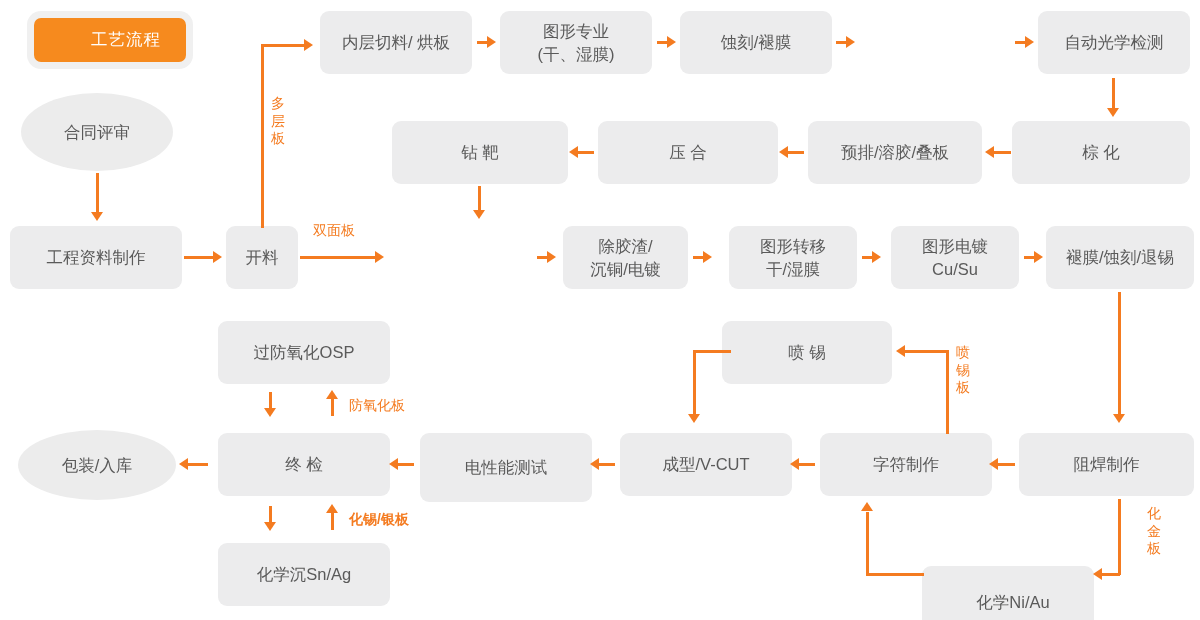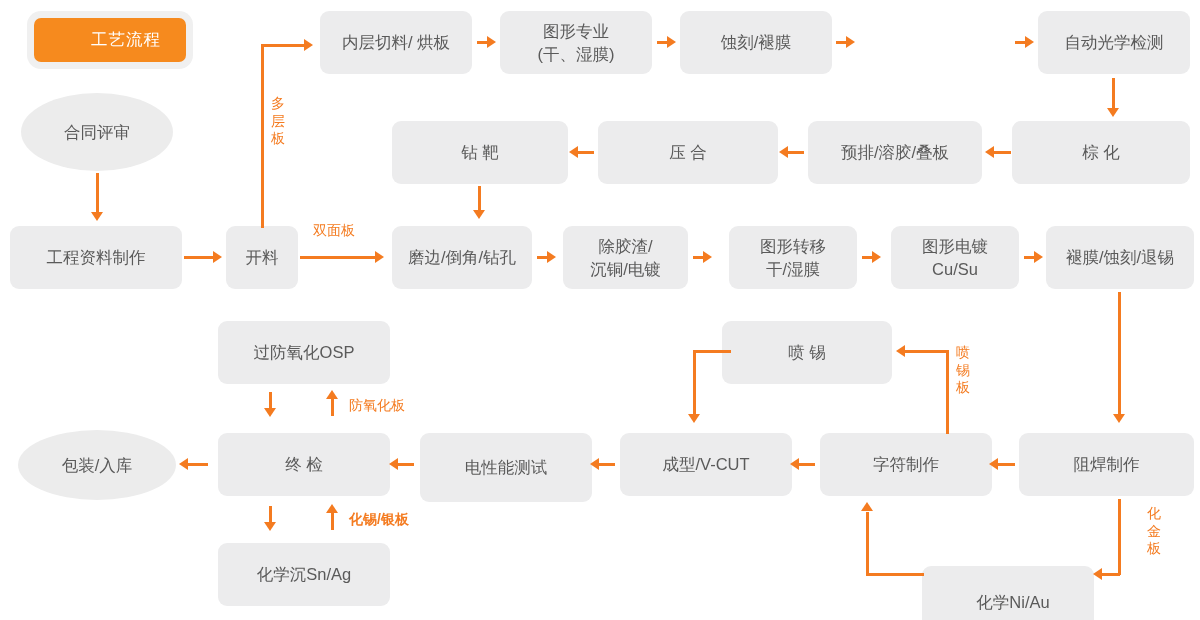--- a/index.html
+++ b/index.html
@@ -91,21 +91,20 @@
   <div class="node" style="left:1038px;top:11px;width:152px;height:63px;">自动光学检测</div>
 
   <div class="node" style="left:808px;top:121px;width:174px;height:63px;">预排/溶胶/叠板</div>
 
   <div class="node" style="left:1012px;top:121px;width:178px;height:63px;">棕    化</div>
 
   <div class="node" style="left:598px;top:121px;width:180px;height:63px;">压    合</div>
 
   <div class="node" style="left:392px;top:121px;width:176px;height:63px;">钻    靶</div>
 
-  <div class="node" style="left:392px;top:226px;width:140px;height:63px;">磨边/倒角/钻孔</div>
 
   <div class="node" style="left:563px;top:226px;width:125px;height:63px;">除胶渣/
 沉铜/电镀</div>
 
   <div class="node" style="left:729px;top:226px;width:128px;height:63px;">图形转移
 干/湿膜</div>
 
   <div class="node" style="left:891px;top:226px;width:128px;height:63px;">图形电镀
 Cu/Su</div>
 

